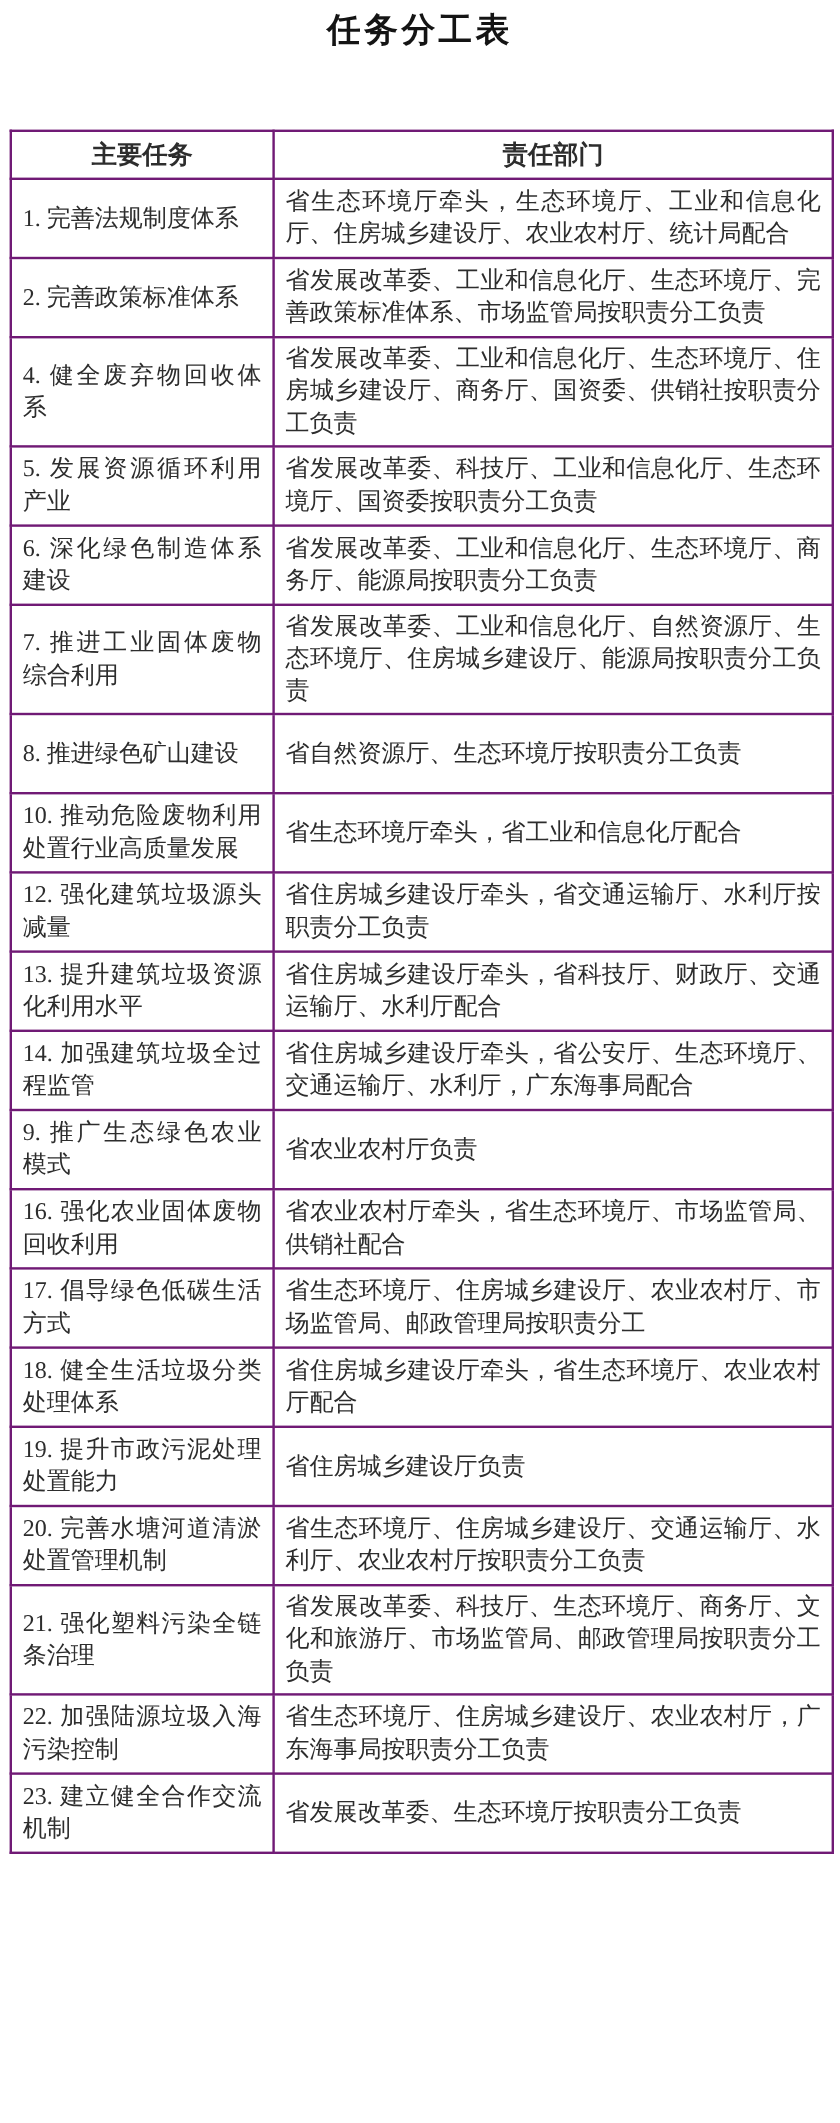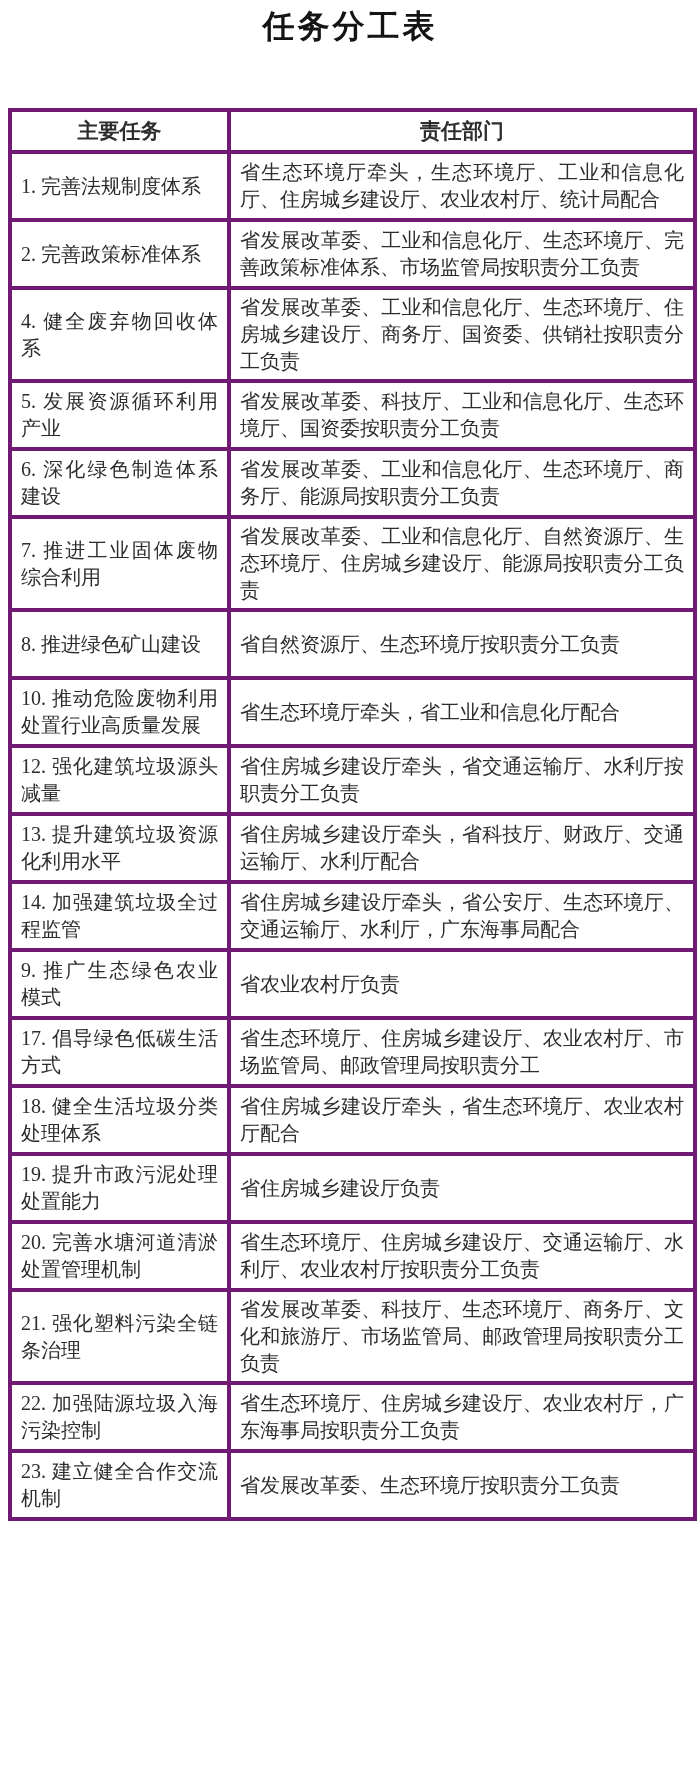--- a/index.html
+++ b/index.html
@@ -9,37 +9,37 @@
     box-sizing: border-box;
     background: #ffffff;
     font-family: "Liberation Serif", "DejaVu Serif", serif;
     color: #2d2d2d;
     padding-top: 6px;
     overflow: hidden;
   }
   .title {
     margin: 0;
     text-align: center;
-    font-size: 32px;
+    font-size: 28px;
     font-weight: bold;
     letter-spacing: 3px;
     line-height: 40px;
     color: #141414;
   }
   table.task-table {
     border-collapse: collapse;
     table-layout: fixed;
     width: 685px;
     margin: 62px 0 0 8px;
     border: 2px solid #3f3f3f;
   }
   col.c-task { width: 219px; }
   col.c-dept { width: 466px; }
   th, td {
-    border: 4px solid #701a75;
+    border: 2px solid #701a75;
     font-size: 20px;
     line-height: 27px;
     vertical-align: middle;
     padding: 4px 9px;
     box-sizing: content-box;
     word-break: break-all;
   }
   thead th {
     font-weight: bold;
     text-align: center;
@@ -113,20 +113,24 @@
         </tr>
       <tr>
           <td>14. 加强建筑垃圾全过程监管</td>
           <td>省住房城乡建设厅牵头，省公安厅、生态环境厅、交通运输厅、水利厅，广东海事局配合</td>
         </tr>
       <tr>
           <td>9. 推广生态绿色农业模式</td>
           <td>省农业农村厅负责</td>
         </tr>
       <tr>
+          <td>16. 强化农业固体废物回收利用</td>
+          <td>省农业农村厅牵头，省生态环境厅、市场监管局、供销社配合</td>
+        </tr>
+      <tr>
           <td>17. 倡导绿色低碳生活方式</td>
           <td>省生态环境厅、住房城乡建设厅、农业农村厅、市场监管局、邮政管理局按职责分工</td>
         </tr>
       <tr>
           <td>18. 健全生活垃圾分类处理体系</td>
           <td>省住房城乡建设厅牵头，省生态环境厅、农业农村厅配合</td>
         </tr>
       <tr>
           <td>19. 提升市政污泥处理处置能力</td>
           <td>省住房城乡建设厅负责</td>

